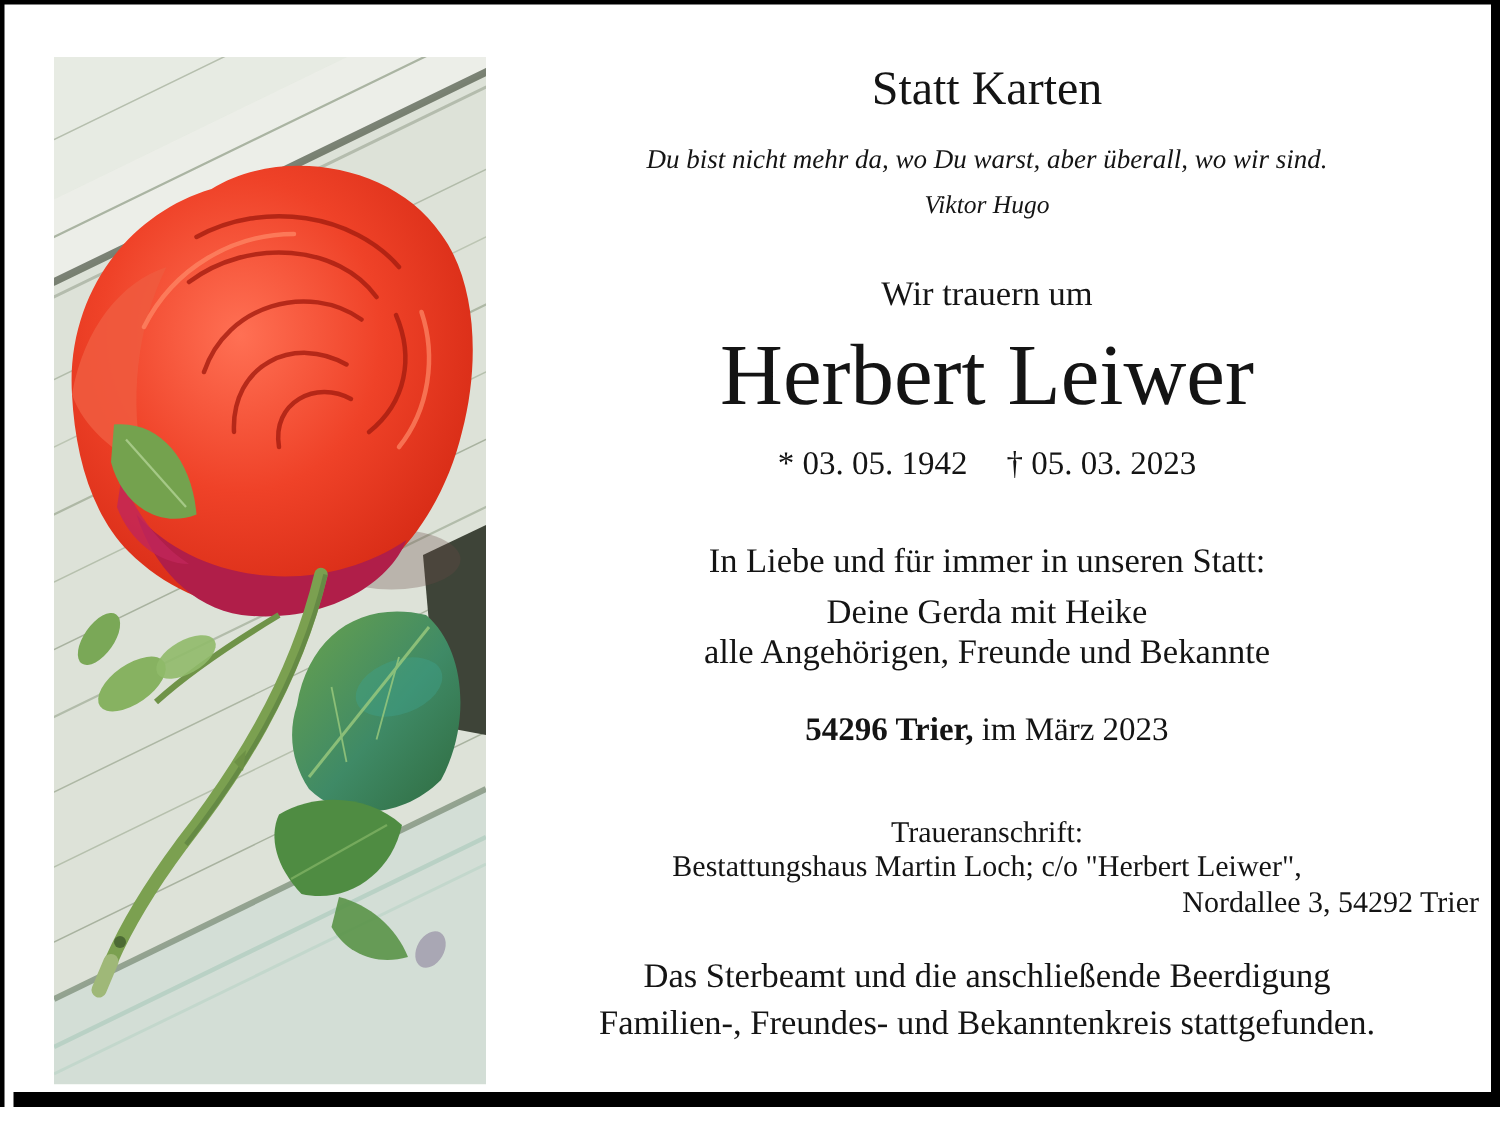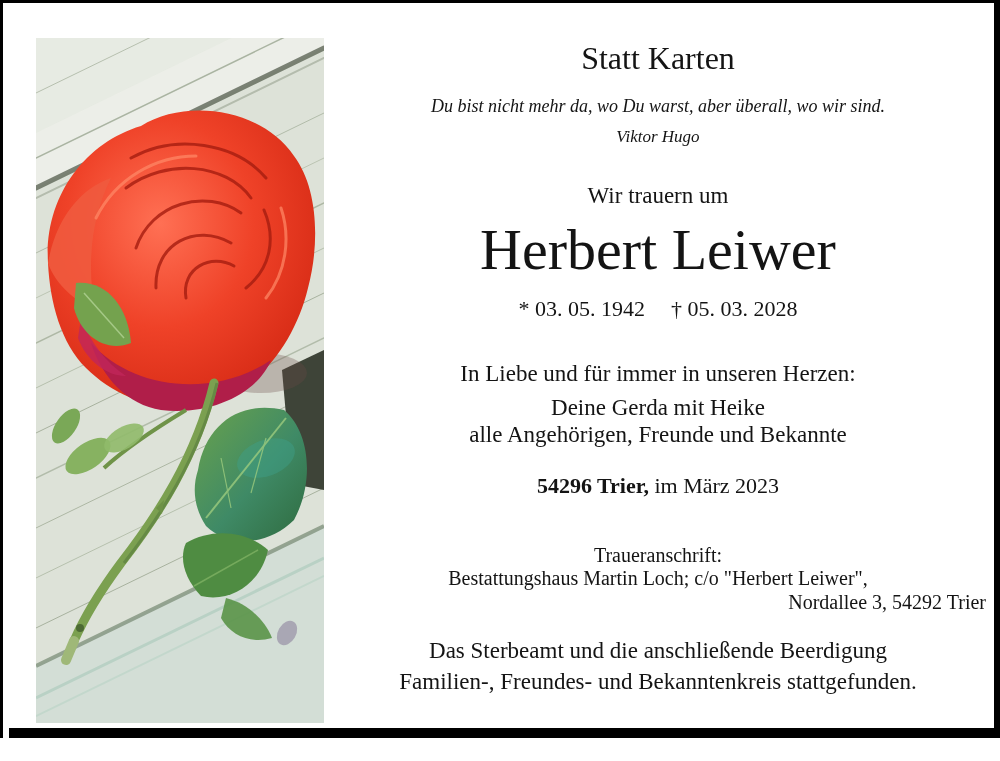--- a/index.html
+++ b/index.html
@@ -162,24 +162,24 @@
 
     <div class="tblock header-line">Statt Karten</div>
 
     <div class="tblock quote-line">Du bist nicht mehr da, wo Du warst, aber überall, wo wir sind.</div>
     <div class="tblock quote-author">Viktor Hugo</div>
 
     <div class="tblock deceased-name">Herbert Leiwer</div>
     <div class="tblock intro-line">Wir trauern um</div>
 
     <div class="tblock dates-line">
-      <span class="birth-date">* 03. 05. 1942</span><span class="death-date">† 05. 03. 2028</span>
+      <span class="birth-date">* 03. 05. 1942</span><span class="death-date">† 05. 03. 2023</span>
     </div>
 
-    <div class="tblock tribute-line">In Liebe und für immer in unseren Herzen:</div>
+    <div class="tblock tribute-line">In Liebe und für immer in unseren Statt:</div>
     <div class="tblock mourner-1">Deine Gerda mit Heike</div>
     <div class="tblock mourner-2">alle Angehörigen, Freunde und Bekannte</div>
 
     <div class="tblock city-line">
       <span class="city-bold">54296 Trier,</span><span> im März 2023</span>
     </div>
 
     <div class="tblock addr-label">Traueranschrift:</div>
     <div class="tblock addr-1">Bestattungshaus Martin Loch; c/o "Herbert Leiwer",</div>
     <div class="tblock addr-2">Nordallee 3, 54292 Trier</div>

